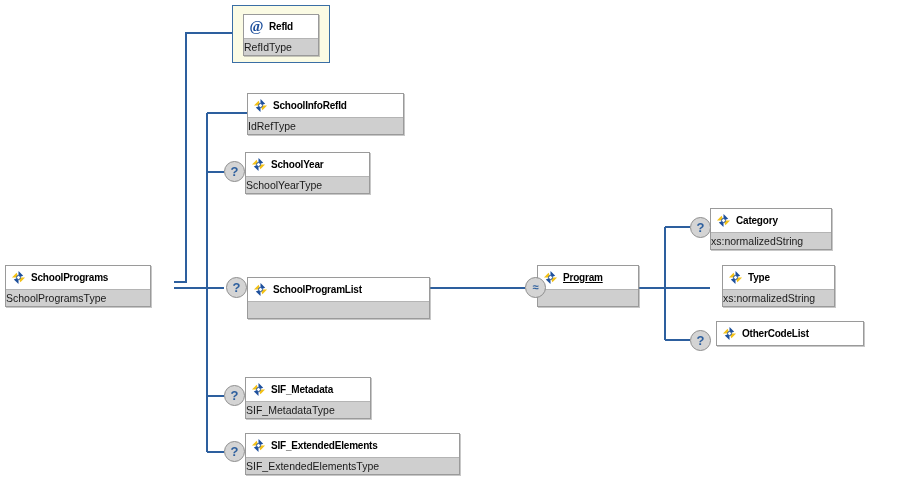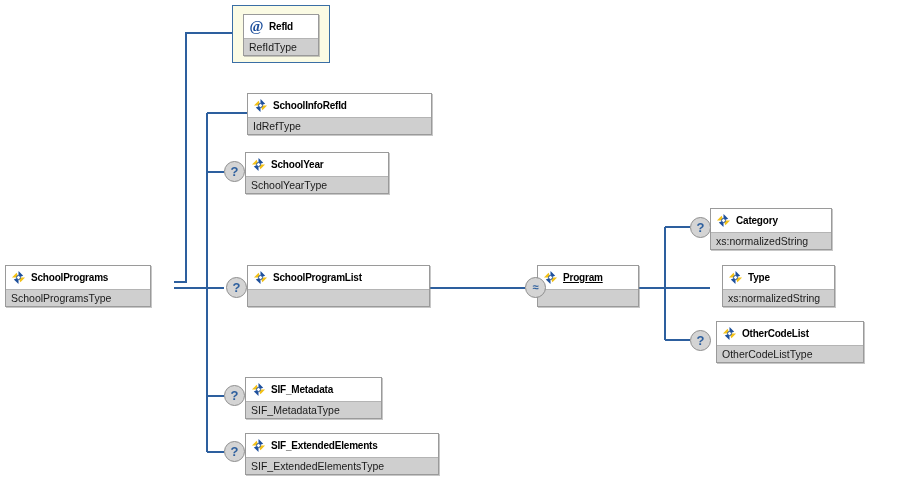--- a/index.html
+++ b/index.html
@@ -45,21 +45,20 @@
     font-weight: bold;
     color: #000000;
     letter-spacing: -0.2px;
     white-space: nowrap;
   }
   .node .typerow {
     background: #cfcfcf;
     border-top: 1px solid #b4b4b4;
     height: 17px;
     box-sizing: border-box;
-    padding-left: 5px;
     display: flex;
     align-items: center;
   }
   .node .type {
     font-size: 10.5px;
     color: #1a1a1a;
     white-space: nowrap;
   }
   .node.notype .typerow { }
 
@@ -169,59 +168,59 @@
   <div class="node" style="left:243px; top:14px; width:76px;">
     <div class="namerow">
       <span class="at-icon">@</span>
       <span class="name">RefId</span>
     </div>
     <div class="typerow">
       <span class="type">RefIdType</span>
     </div>
   </div>
 
-  <div class="node" style="left:247px; top:93px; width:185px;">
+  <div class="node" style="left:247px; top:93px; width:157px;">
     <div class="namerow">
       <span class="el-icon">
         <svg viewBox="0 0 16 16" width="15" height="15">
           <path d="M8 1 L13 6 L8 8 Z" fill="#1d4f9c"></path>
           <path d="M15 8 L10 13 L8 8 Z" fill="#f2c017"></path>
           <path d="M8 15 L3 10 L8 8 Z" fill="#1d4f9c"></path>
           <path d="M1 8 L6 3 L8 8 Z" fill="#f2c017"></path>
           <circle cx="8" cy="8" r="2.1" fill="#ffffff" stroke="#1d4f9c" stroke-width="1"></circle>
         </svg>
       </span>
       <span class="name">SchoolInfoRefId</span>
     </div>
     <div class="typerow">
       <span class="type">IdRefType</span>
     </div>
   </div>
 
   <div class="marker" style="left:224px; top:161px;">?</div>
-  <div class="node" style="left:245px; top:152px; width:144px;text-align:center;">
+  <div class="node" style="left:245px; top:152px; width:125px;text-align:center;">
     <div class="namerow">
       <span class="el-icon">
         <svg viewBox="0 0 16 16" width="15" height="15">
           <path d="M8 1 L13 6 L8 8 Z" fill="#1d4f9c"></path>
           <path d="M15 8 L10 13 L8 8 Z" fill="#f2c017"></path>
           <path d="M8 15 L3 10 L8 8 Z" fill="#1d4f9c"></path>
           <path d="M1 8 L6 3 L8 8 Z" fill="#f2c017"></path>
           <circle cx="8" cy="8" r="2.1" fill="#ffffff" stroke="#1d4f9c" stroke-width="1"></circle>
         </svg>
       </span>
       <span class="name">SchoolYear</span>
     </div>
     <div class="typerow">
       <span class="type">SchoolYearType</span>
     </div>
   </div>
 
   <div class="marker" style="left:226px; top:277px;">?</div>
-  <div class="node notype" style="left:247px; top:265px; width:183px;">
+  <div class="node notype" style="left:247px; top:277px; width:183px;">
     <div class="namerow">
       <span class="el-icon">
         <svg viewBox="0 0 16 16" width="15" height="15">
           <path d="M8 1 L13 6 L8 8 Z" fill="#1d4f9c"></path>
           <path d="M15 8 L10 13 L8 8 Z" fill="#f2c017"></path>
           <path d="M8 15 L3 10 L8 8 Z" fill="#1d4f9c"></path>
           <path d="M1 8 L6 3 L8 8 Z" fill="#f2c017"></path>
           <circle cx="8" cy="8" r="2.1" fill="#ffffff" stroke="#1d4f9c" stroke-width="1"></circle>
         </svg>
       </span>
@@ -295,46 +294,43 @@
         <svg viewBox="0 0 16 16" width="15" height="15">
           <path d="M8 1 L13 6 L8 8 Z" fill="#1d4f9c"></path>
           <path d="M15 8 L10 13 L8 8 Z" fill="#f2c017"></path>
           <path d="M8 15 L3 10 L8 8 Z" fill="#1d4f9c"></path>
           <path d="M1 8 L6 3 L8 8 Z" fill="#f2c017"></path>
           <circle cx="8" cy="8" r="2.1" fill="#ffffff" stroke="#1d4f9c" stroke-width="1"></circle>
         </svg>
       </span>
       <span class="name">OtherCodeList</span>
     </div>
-    <div class="typerow">
-      <span class="type">OtherCodeListType</span>
-    </div>
   </div>
 
   <div class="marker" style="left:224px; top:385px;">?</div>
-  <div class="node" style="left:245px; top:377px; width:137px;">
+  <div class="node" style="left:245px; top:377px; width:126px;">
     <div class="namerow">
       <span class="el-icon">
         <svg viewBox="0 0 16 16" width="15" height="15">
           <path d="M8 1 L13 6 L8 8 Z" fill="#1d4f9c"></path>
           <path d="M15 8 L10 13 L8 8 Z" fill="#f2c017"></path>
           <path d="M8 15 L3 10 L8 8 Z" fill="#1d4f9c"></path>
           <path d="M1 8 L6 3 L8 8 Z" fill="#f2c017"></path>
           <circle cx="8" cy="8" r="2.1" fill="#ffffff" stroke="#1d4f9c" stroke-width="1"></circle>
         </svg>
       </span>
       <span class="name">SIF_Metadata</span>
     </div>
     <div class="typerow">
       <span class="type">SIF_MetadataType</span>
     </div>
   </div>
 
   <div class="marker" style="left:224px; top:441px;">?</div>
-  <div class="node" style="left:245px; top:433px; width:194px;">
+  <div class="node" style="left:245px; top:433px; width:215px;">
     <div class="namerow">
       <span class="el-icon">
         <svg viewBox="0 0 16 16" width="15" height="15">
           <path d="M8 1 L13 6 L8 8 Z" fill="#1d4f9c"></path>
           <path d="M15 8 L10 13 L8 8 Z" fill="#f2c017"></path>
           <path d="M8 15 L3 10 L8 8 Z" fill="#1d4f9c"></path>
           <path d="M1 8 L6 3 L8 8 Z" fill="#f2c017"></path>
           <circle cx="8" cy="8" r="2.1" fill="#ffffff" stroke="#1d4f9c" stroke-width="1"></circle>
         </svg>
       </span>

